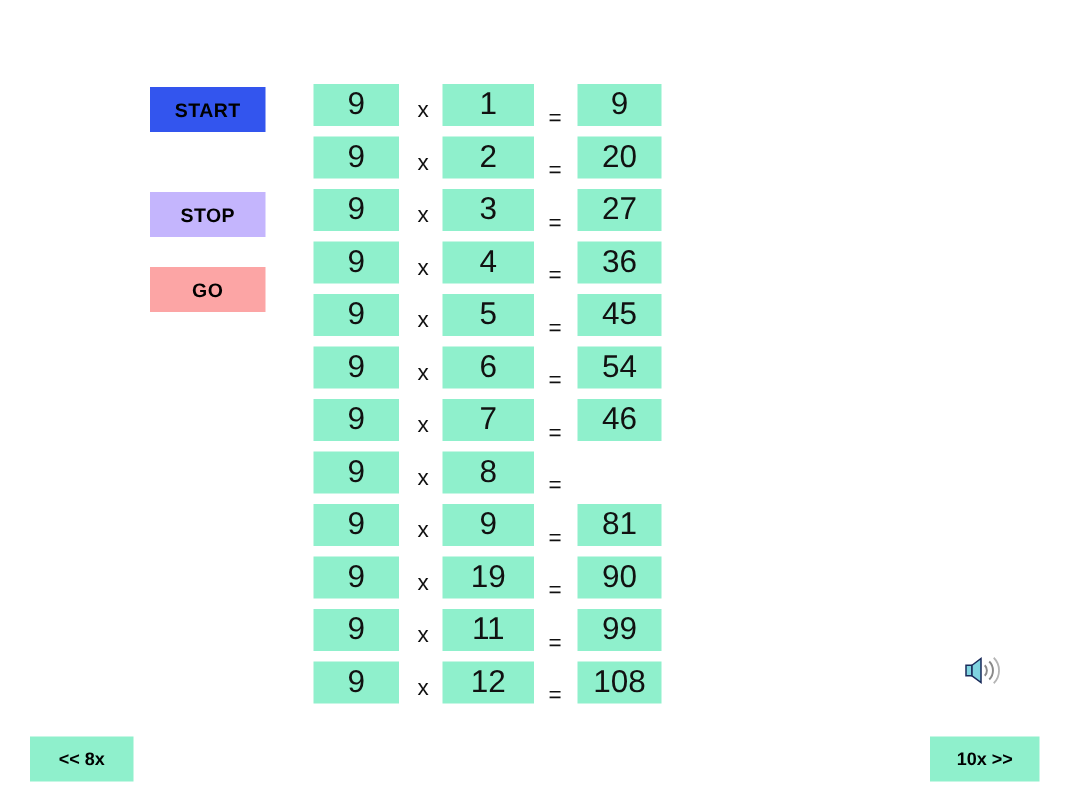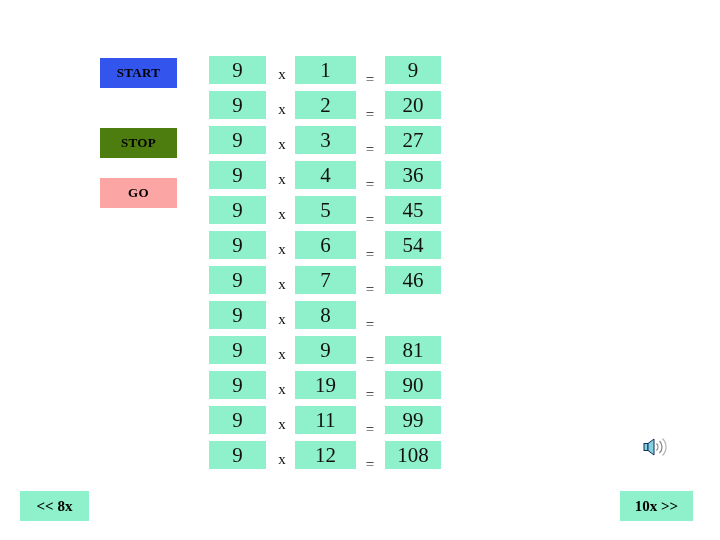--- a/index.html
+++ b/index.html
@@ -11,40 +11,39 @@
     height: 540px;
     background: #ffffff;
     font-family: "Liberation Sans", sans-serif;
     overflow: hidden;
   }
   #stage {
     position: relative;
     width: 720px;
     height: 424px;
     background: #ffffff;
-    font-family: Liberation Serif, serif;
   }
 
   
   .ctrl-btn {
     position: absolute;
     left: 100px;
     width: 77px;
     height: 30px;
     display: flex;
     align-items: center;
     justify-content: center;
     font-size: 13px;
     font-weight: bold;
     color: #000000;
     letter-spacing: 0.3px;
     box-sizing: border-box;
   }
   #btn-start { top: 58px;  background: #3355ee; }
-  #btn-stop  { top: 128px; background: #4d7c0f; }
+  #btn-stop  { top: 128px; background: #c4b5fd; }
   #btn-go    { top: 178px; background: #fca5a5; }
 
   
   #table {
     position: absolute;
     left: 209px;
     top: 56px;
     width: 232px;
   }
   .row {
@@ -96,21 +95,21 @@
   }
 
   
   .nav-btn {
     position: absolute;
     background: #8ff0cc;
     height: 30px;
     display: flex;
     align-items: center;
     justify-content: center;
-    font-size: 15px;
+    font-size: 12px;
     font-weight: bold;
     color: #000000;
     box-sizing: border-box;
   }
   #nav-prev { left: 20px;  top: 491px; width: 69px; }
   #nav-menu { left: 290px; top: 491px; width: 75px; font-weight: normal; font-size: 14px; }
   #nav-next { left: 620px; top: 491px; width: 73px; }
 
   
   #speaker {

